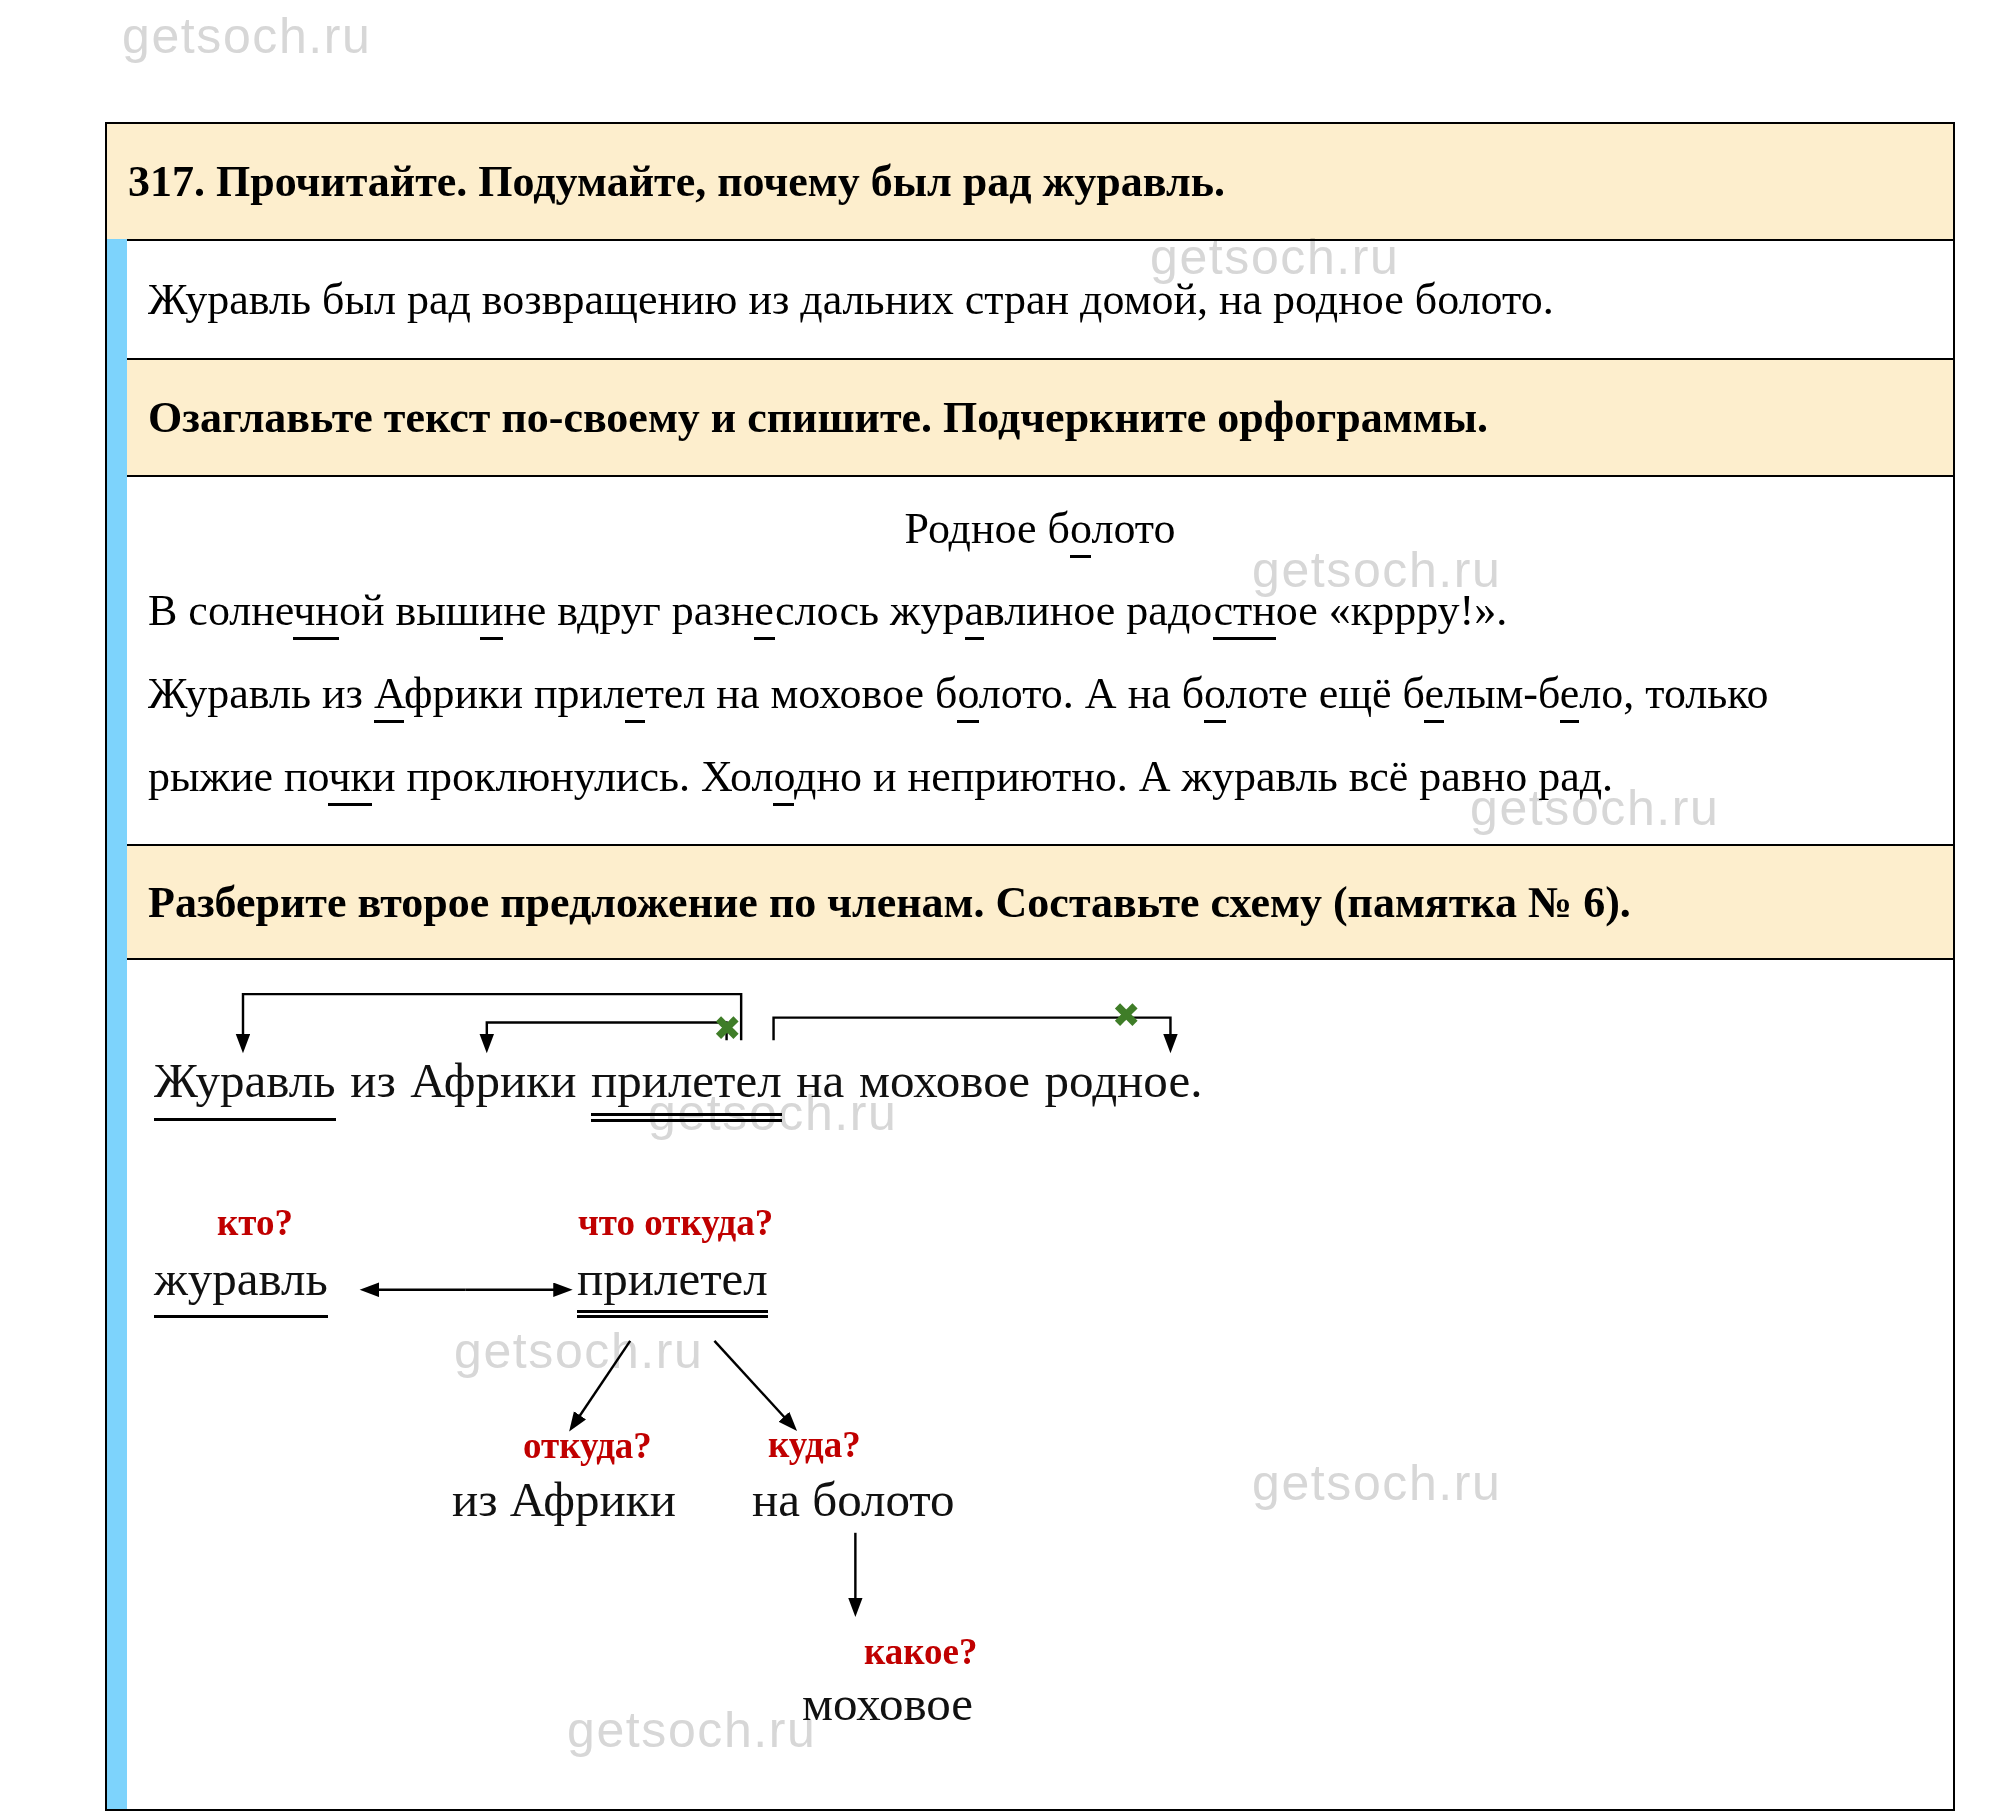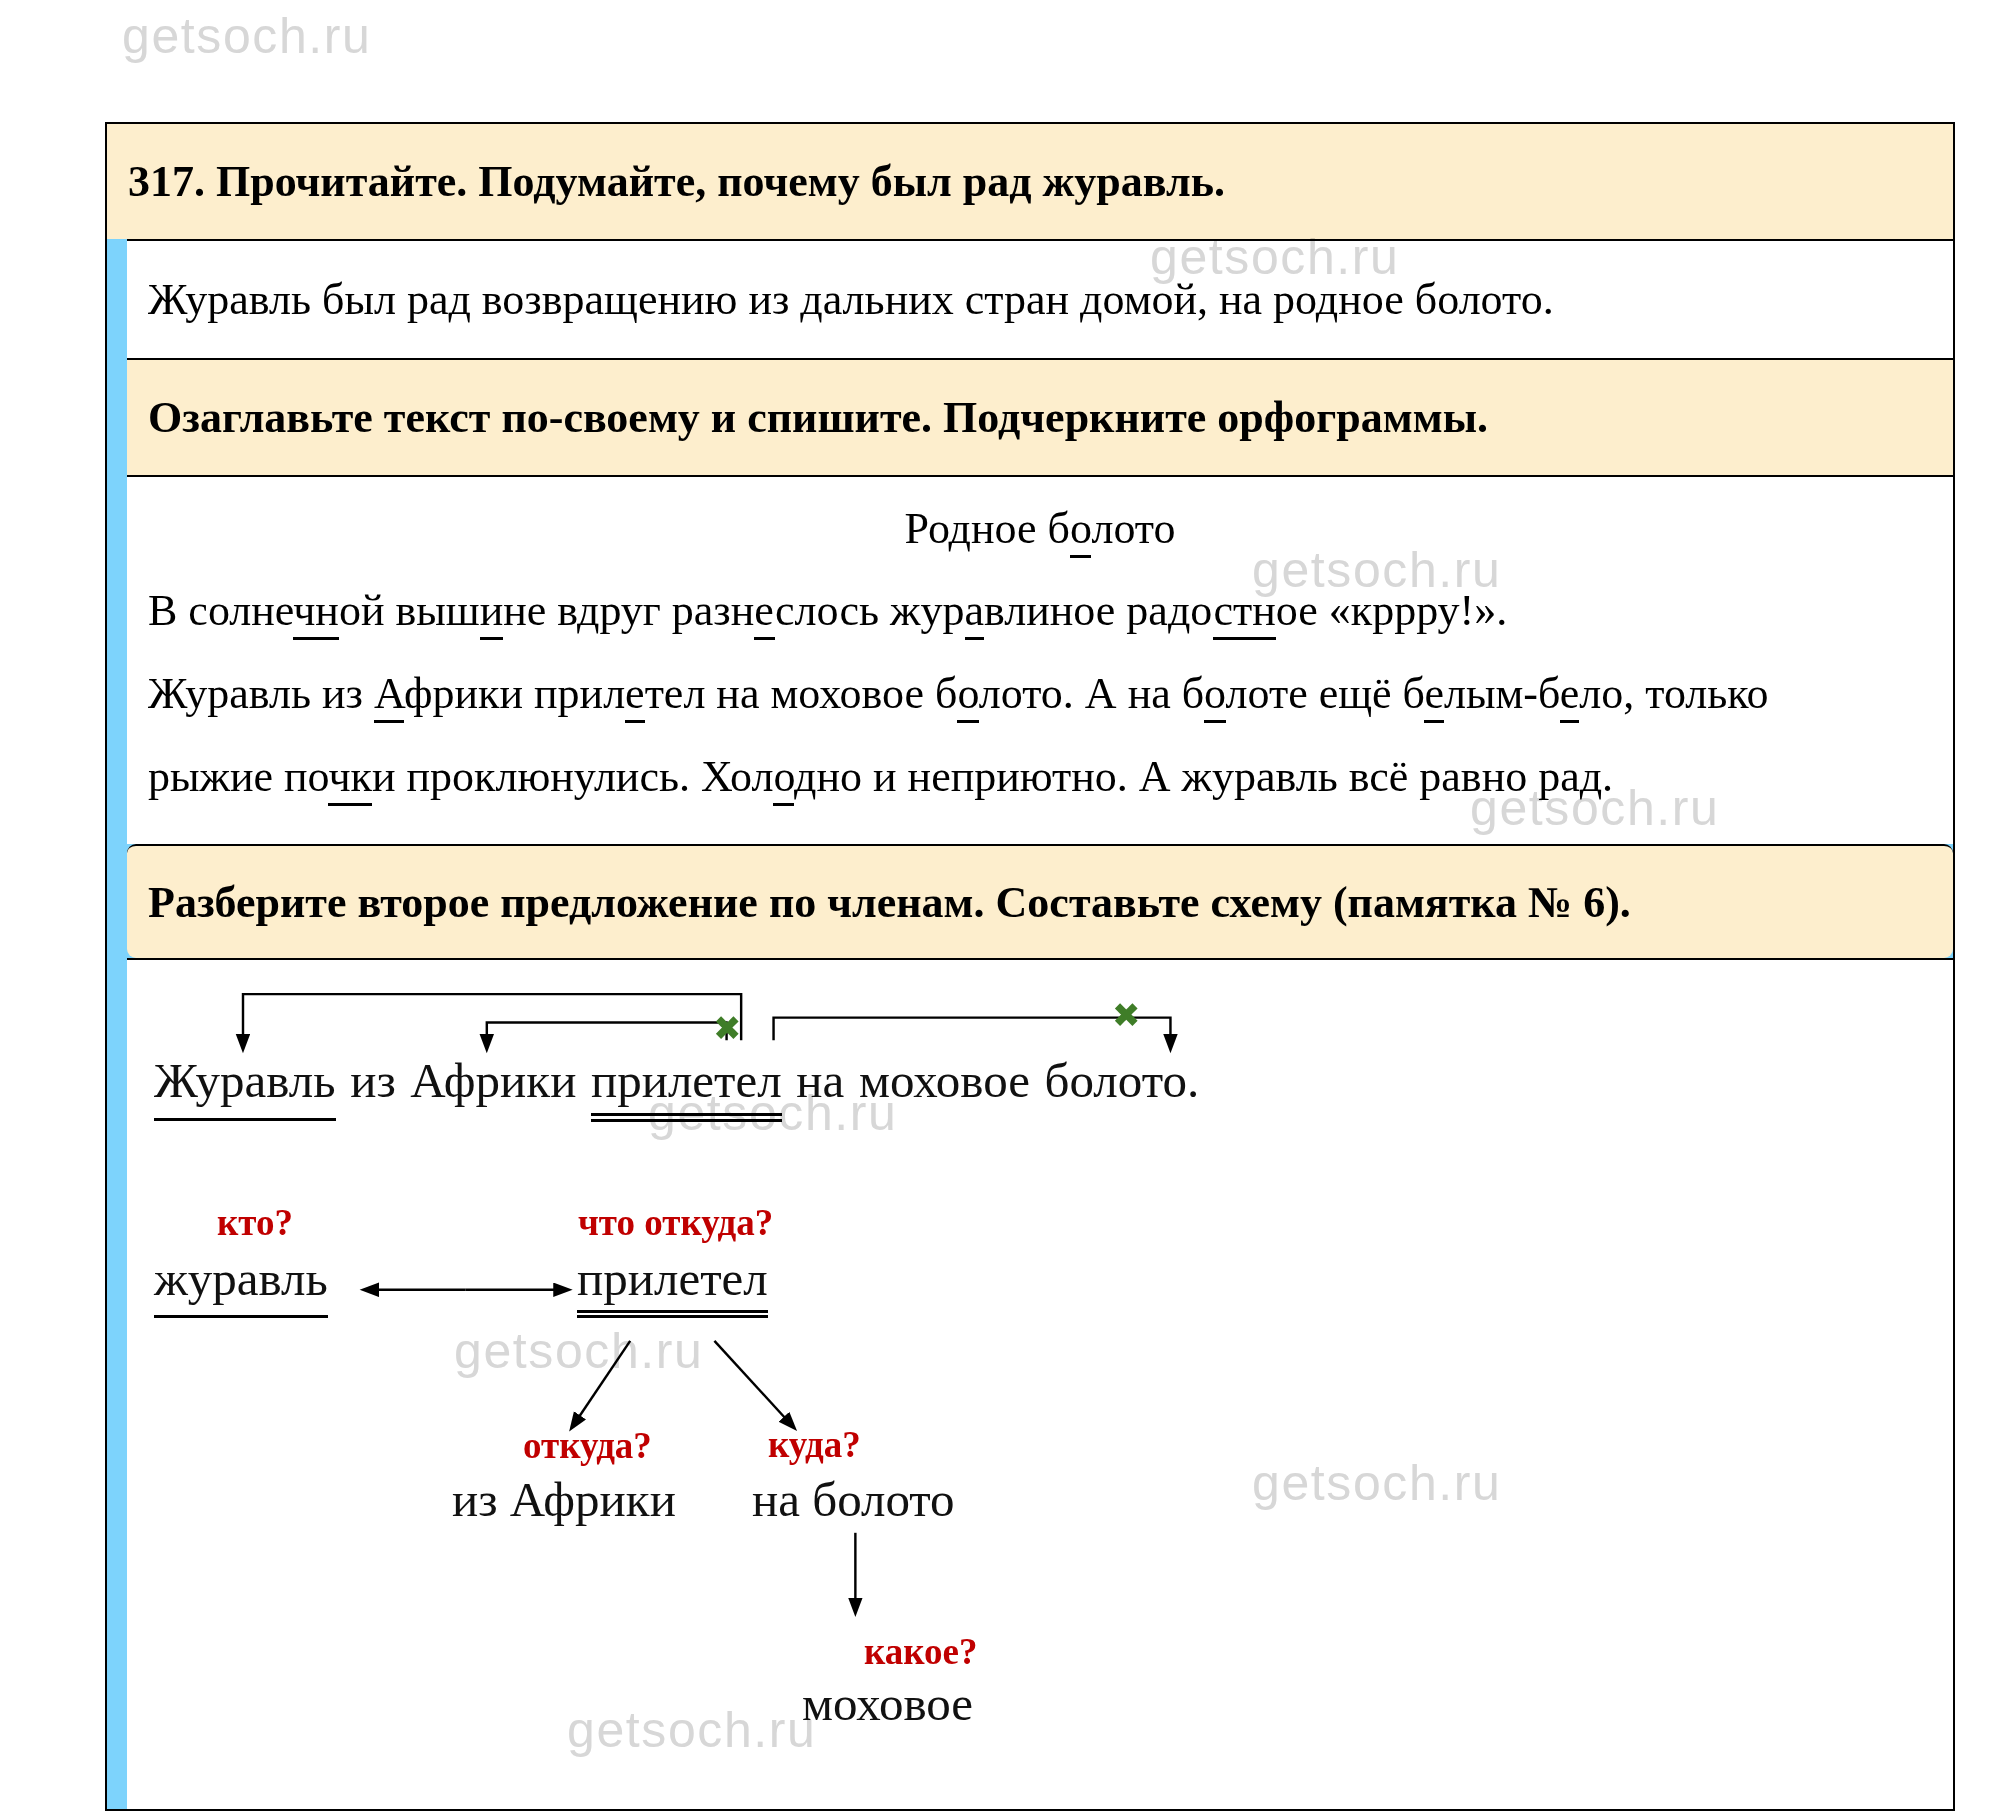--- a/index.html
+++ b/index.html
@@ -39,21 +39,21 @@
   }
   .row + .row{border-top:2.4px solid #000;margin-left:20px;}
   .row.task{
     background:var(--task-bg,#fdeecd);
     font-weight:bold;
   }
   .row-1{height:115px;font-size:44px;}
   .row-2{height:119px;font-size:44px;}
   .row-3{height:117px;font-size:44px;}
   .row-4{height:369px;display:block;padding:11.3px 21px 0 21px;font-size:44px;}
-  .row-5{height:114px;font-size:44px;border-radius:9px;}
+  .row-5{height:114px;font-size:44px;}
   .row-6{height:851px;}
   .row span, .row div{white-space:nowrap;}
   .t-title{text-align:center;line-height:81px;}
   .t-line{line-height:83px;}
   
   .orf{border-bottom:3.2px solid #000;padding-bottom:1.6px;}
   
   .arrows{position:absolute;left:0;top:0;z-index:2;pointer-events:none;}
   .sent{
     position:absolute;left:154px;top:1053px;
@@ -141,21 +141,21 @@
     <path d="M1056,1892 L1056,1990" fill="none" stroke="#000" stroke-width="3" marker-end="url(#ah)"></path>
   </svg>
 
   <div class="sent">
     <span class="su"><span>Журавль</span></span>
     <span>из</span>
     <span>Африки</span>
     <span class="du"><span>прилетел</span></span>
     <span>на</span>
     <span>моховое</span>
-    <span>болото.</span>
+    <span>родное.</span>
   </div>
 
   <span class="gx" style="left:713px;top:1011px;">✖</span>
   <span class="gx" style="left:1112px;top:998px;">✖</span>
 
   <div class="ql" style="left:217px;top:1201px;">кто?</div>
   <div class="wd" style="left:154px;top:1252px;"><span class="su"><span>журавль</span></span></div>
 
   <div class="ql" style="left:578px;top:1201px;">что откуда?</div>
   <div class="wd" style="left:577px;top:1252px;"><span class="du"><span>прилетел</span></span></div>

